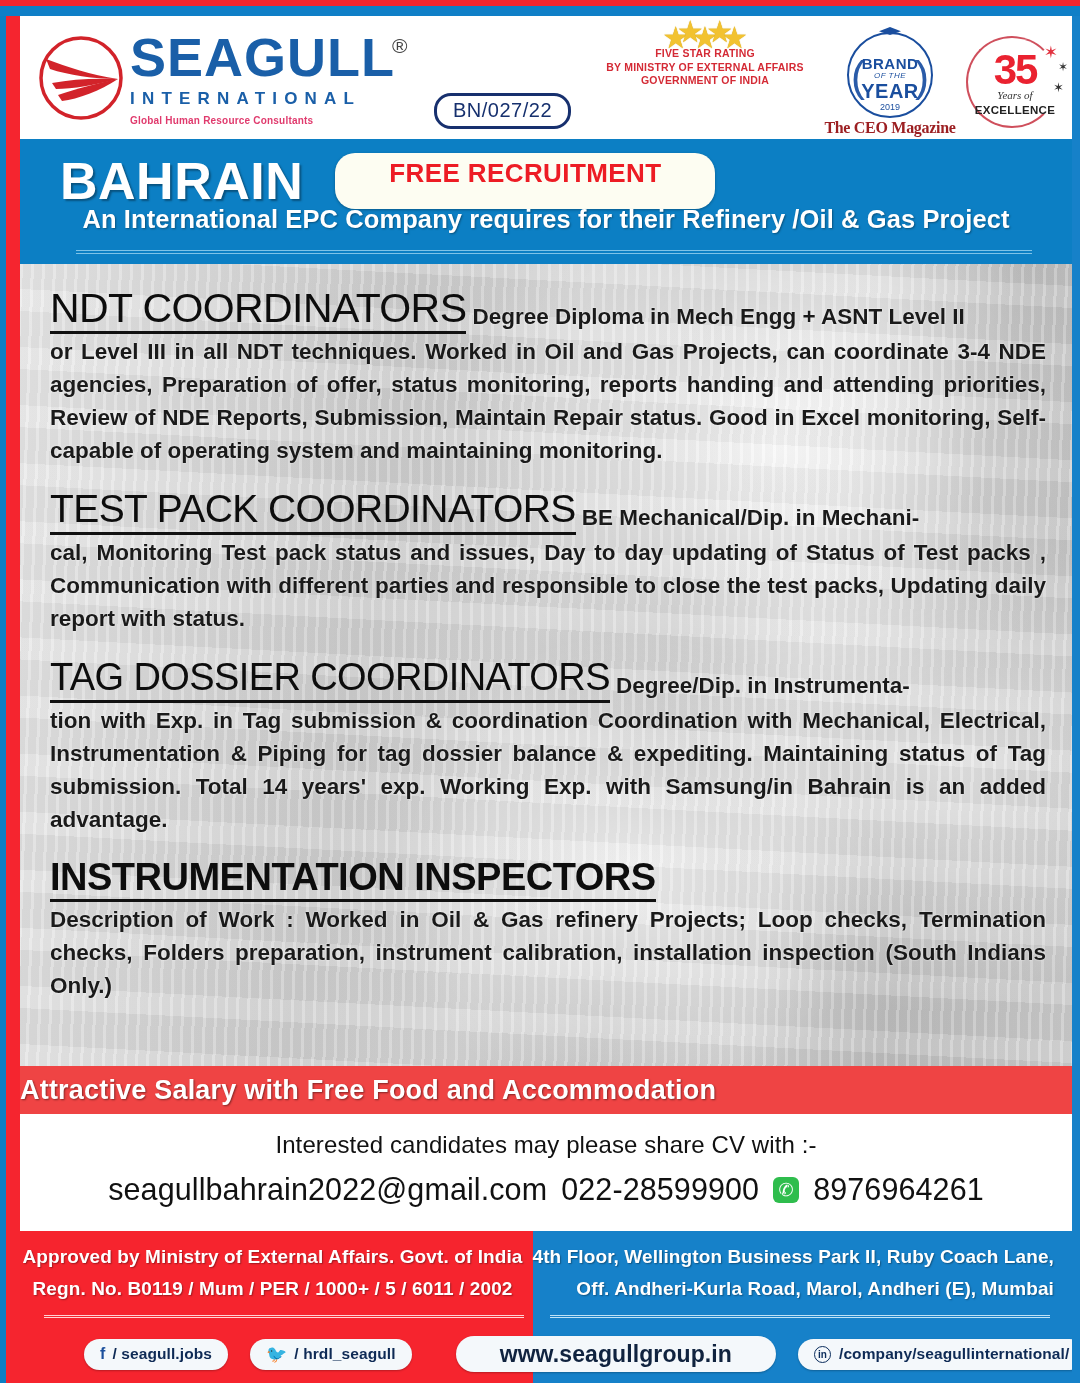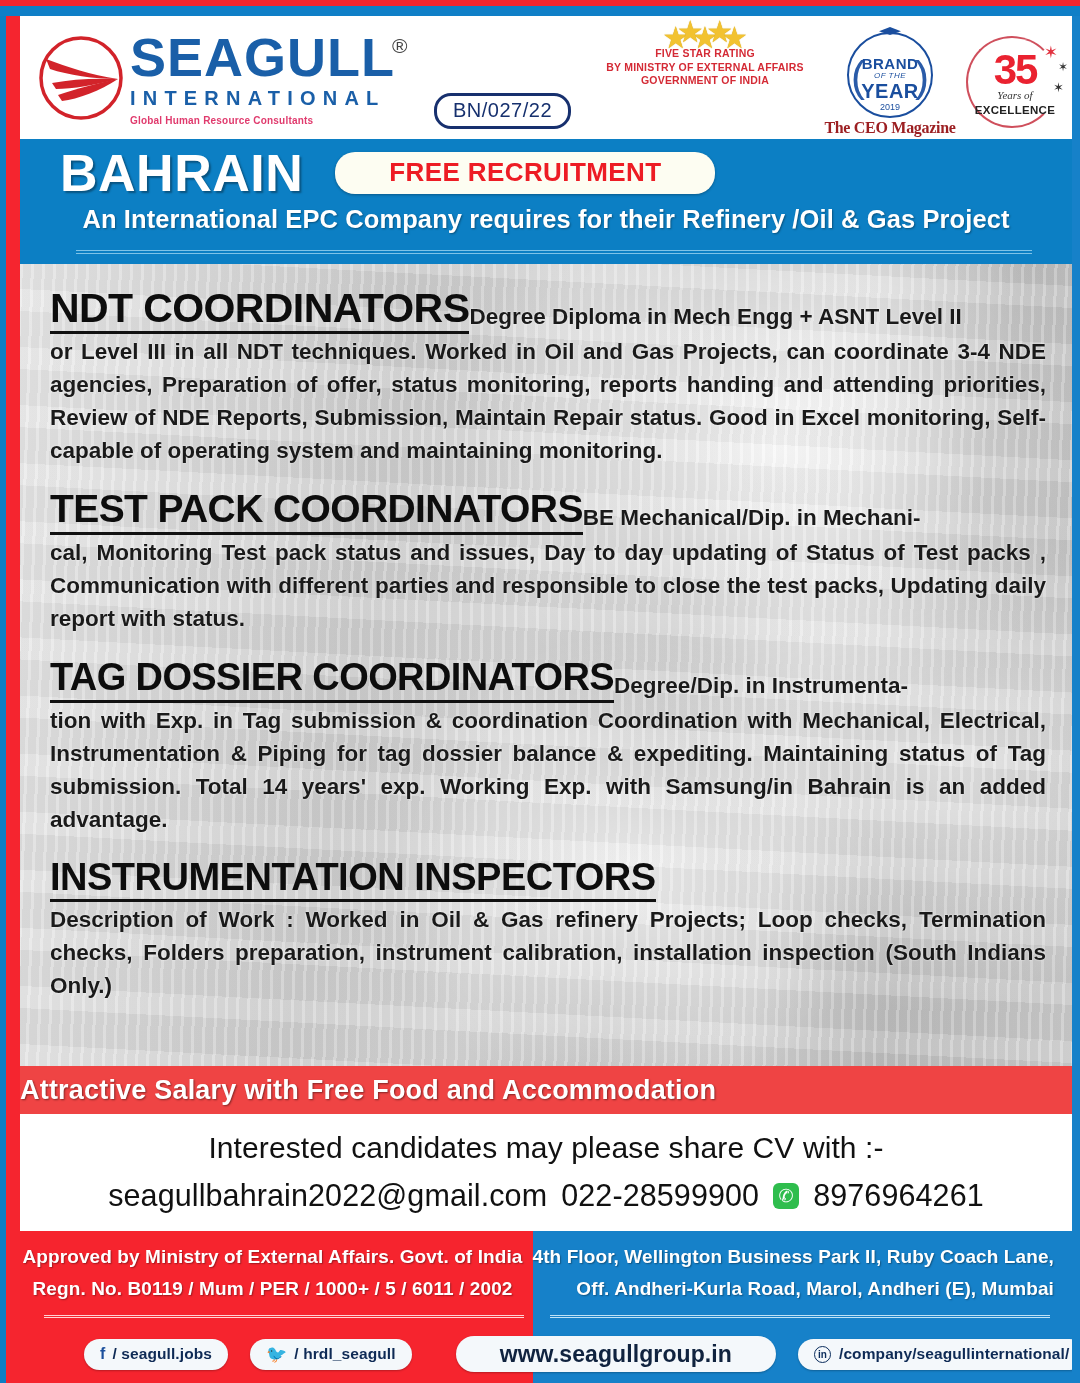--- a/index.html
+++ b/index.html
@@ -81,21 +81,21 @@
     color: #1a5fa8;
     line-height: 58px;
   }
   .logo-reg {
     position: absolute;
     left: 262px; top: 6px;
     font-size: 21px;
     color: #444;
   }
   .logo-international {
-    font-size: 20px;
+    font-size: 17px;
     font-weight: bold;
     letter-spacing: 7.2px;
     color: #1a5fa8;
     line-height: 23px;
     margin-top: 1px;
   }
   .logo-tagline {
     font-size: 10px;
     font-weight: bold;
     color: #e03a6d;
@@ -234,22 +234,22 @@
   
   .banner {
     position: absolute;
     left: 20px; top: 141px;
     width: 1052px; height: 121px;
     background: #0c7fc4;
     z-index: 4;
   }
   .banner-row1 {
     position: absolute;
-    left: 0; right: 0; top: 4px;
-    display: flex; align-items: center;
+    left: 0; right: 0; top: 12px;
+    display: flex; 
   }
   .banner-country {
     margin-left: 40px;
     font-size: 52px;
     font-weight: bold;
     color: #ffffff;
     letter-spacing: 0.5px;
     line-height: 56px;
     text-shadow: 2px 2px 2px rgba(0,0,0,0.35);
     font-family: "Liberation Sans", sans-serif;
@@ -305,26 +305,27 @@
     background:
       repeating-linear-gradient(92deg, rgba(255,255,255,0.22) 0 3px, rgba(0,0,0,0.02) 3px 11px),
       repeating-linear-gradient(3deg, rgba(255,255,255,0.10) 0 22px, rgba(0,0,0,0.03) 22px 58px);
     pointer-events: none;
   }
   .content > * { position: relative; z-index: 1; }
 
   .job { margin-bottom: 20px; }
   .job-title {
     font-size: 40px;
-    font-weight: bold;
+    font-weight: normal;
     color: #0d0d0d;
     letter-spacing: -0.6px;
     line-height: 44px;
     border-bottom: 3px solid #111;
     padding-bottom: 1px;
+    margin-right: 6px;
     white-space: nowrap;
   }
   .job-title.t1 { font-size: 41px; }
   .job-title.t2 { font-size: 39px; }
   .job-title.t3 { font-size: 38px; }
 
   .job-inline {
     display: flex;
     align-items: flex-end;
     flex-wrap: nowrap;
@@ -380,21 +381,21 @@
   .contact {
     position: absolute;
     left: 20px; top: 1114px;
     width: 1052px; height: 117px;
     background: #ffffff;
     z-index: 4;
     text-align: center;
   }
   .contact-line1 {
     margin-top: 17px;
-    font-size: 30px;
+    font-size: 24px;
     color: #111;
     letter-spacing: 0.1px;
   }
   .contact-line2 {
     margin-top: 13px;
     font-size: 30.5px;
     color: #111;
     letter-spacing: 0.1px;
     display: flex;
     align-items: center;

